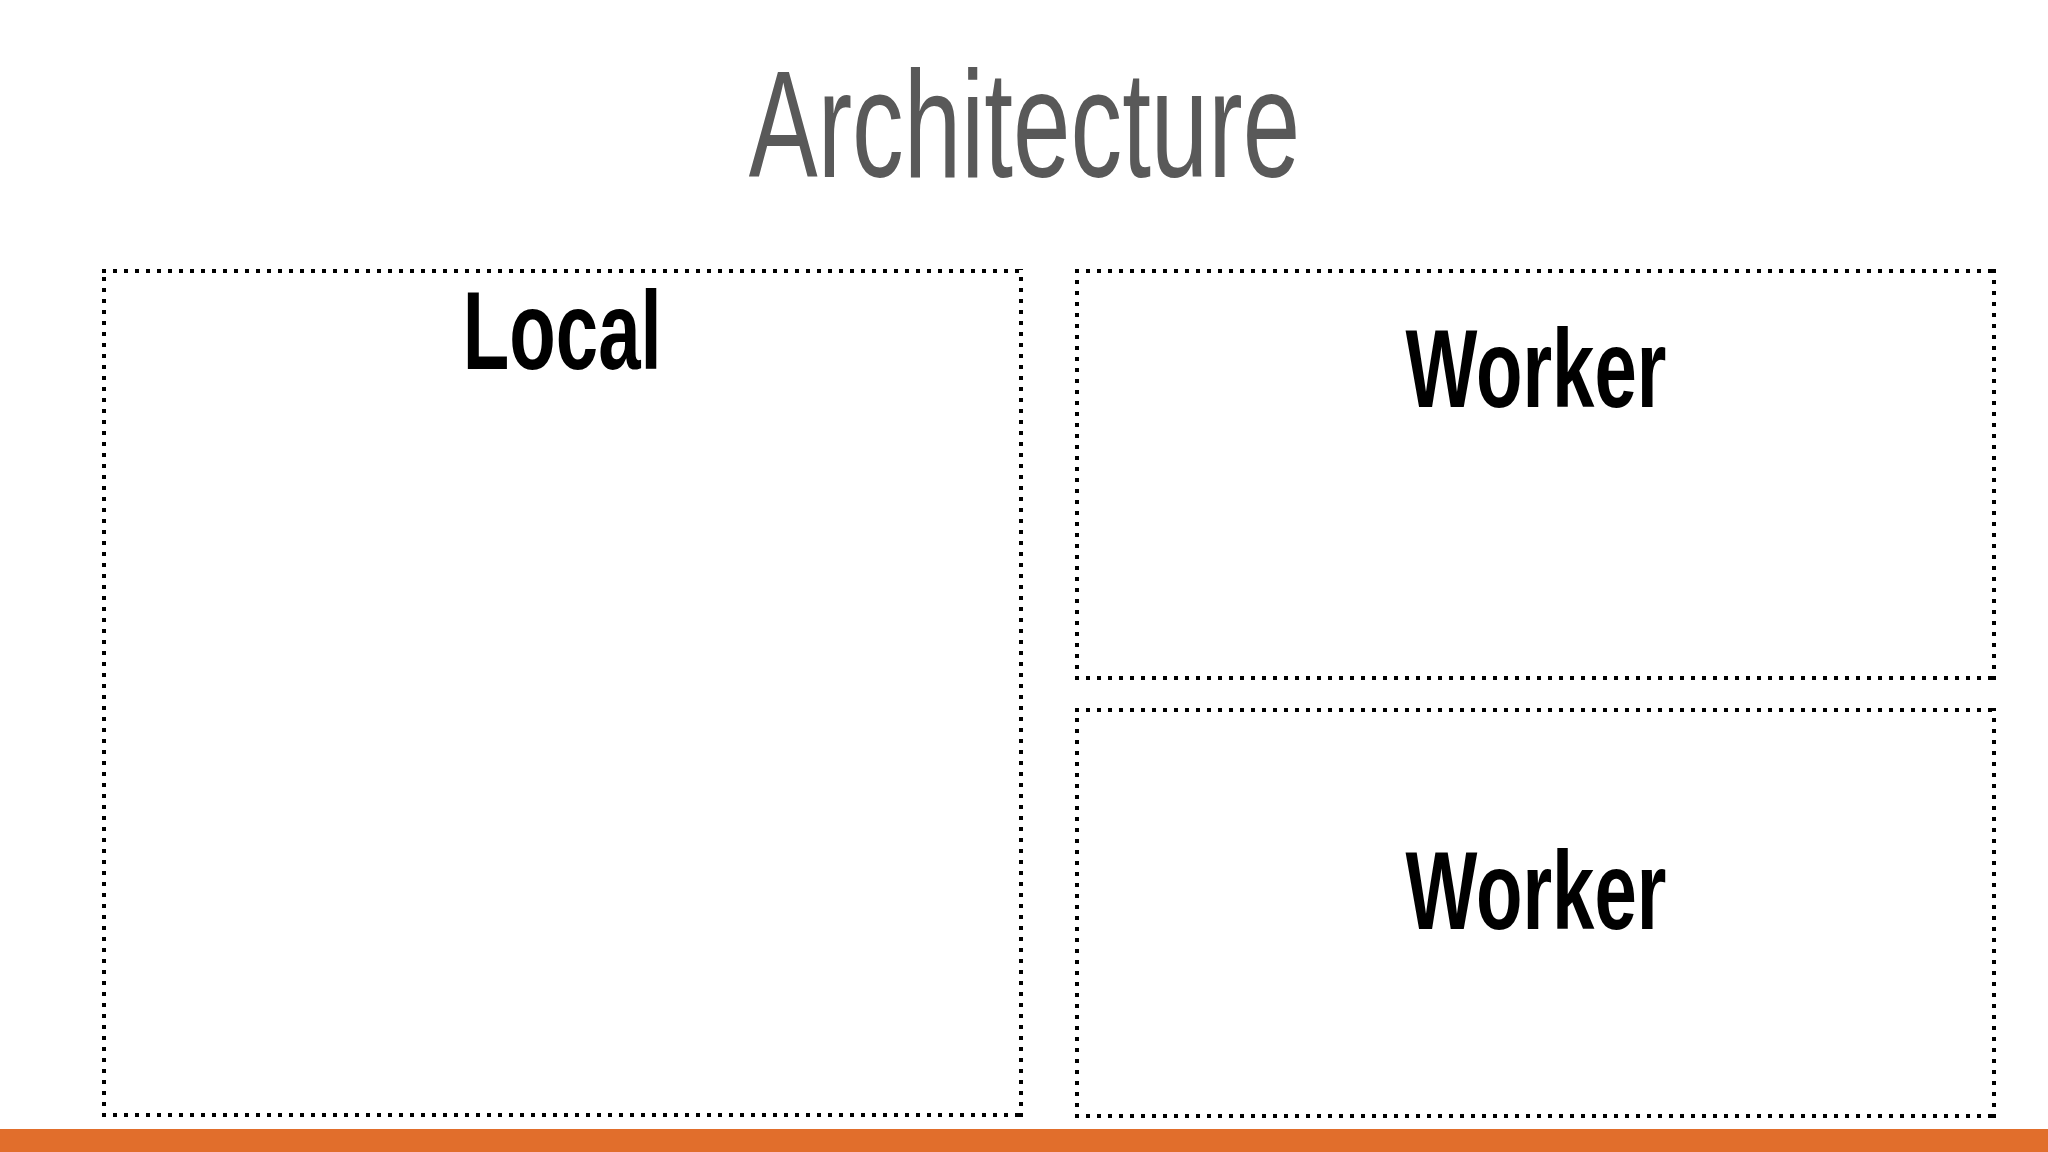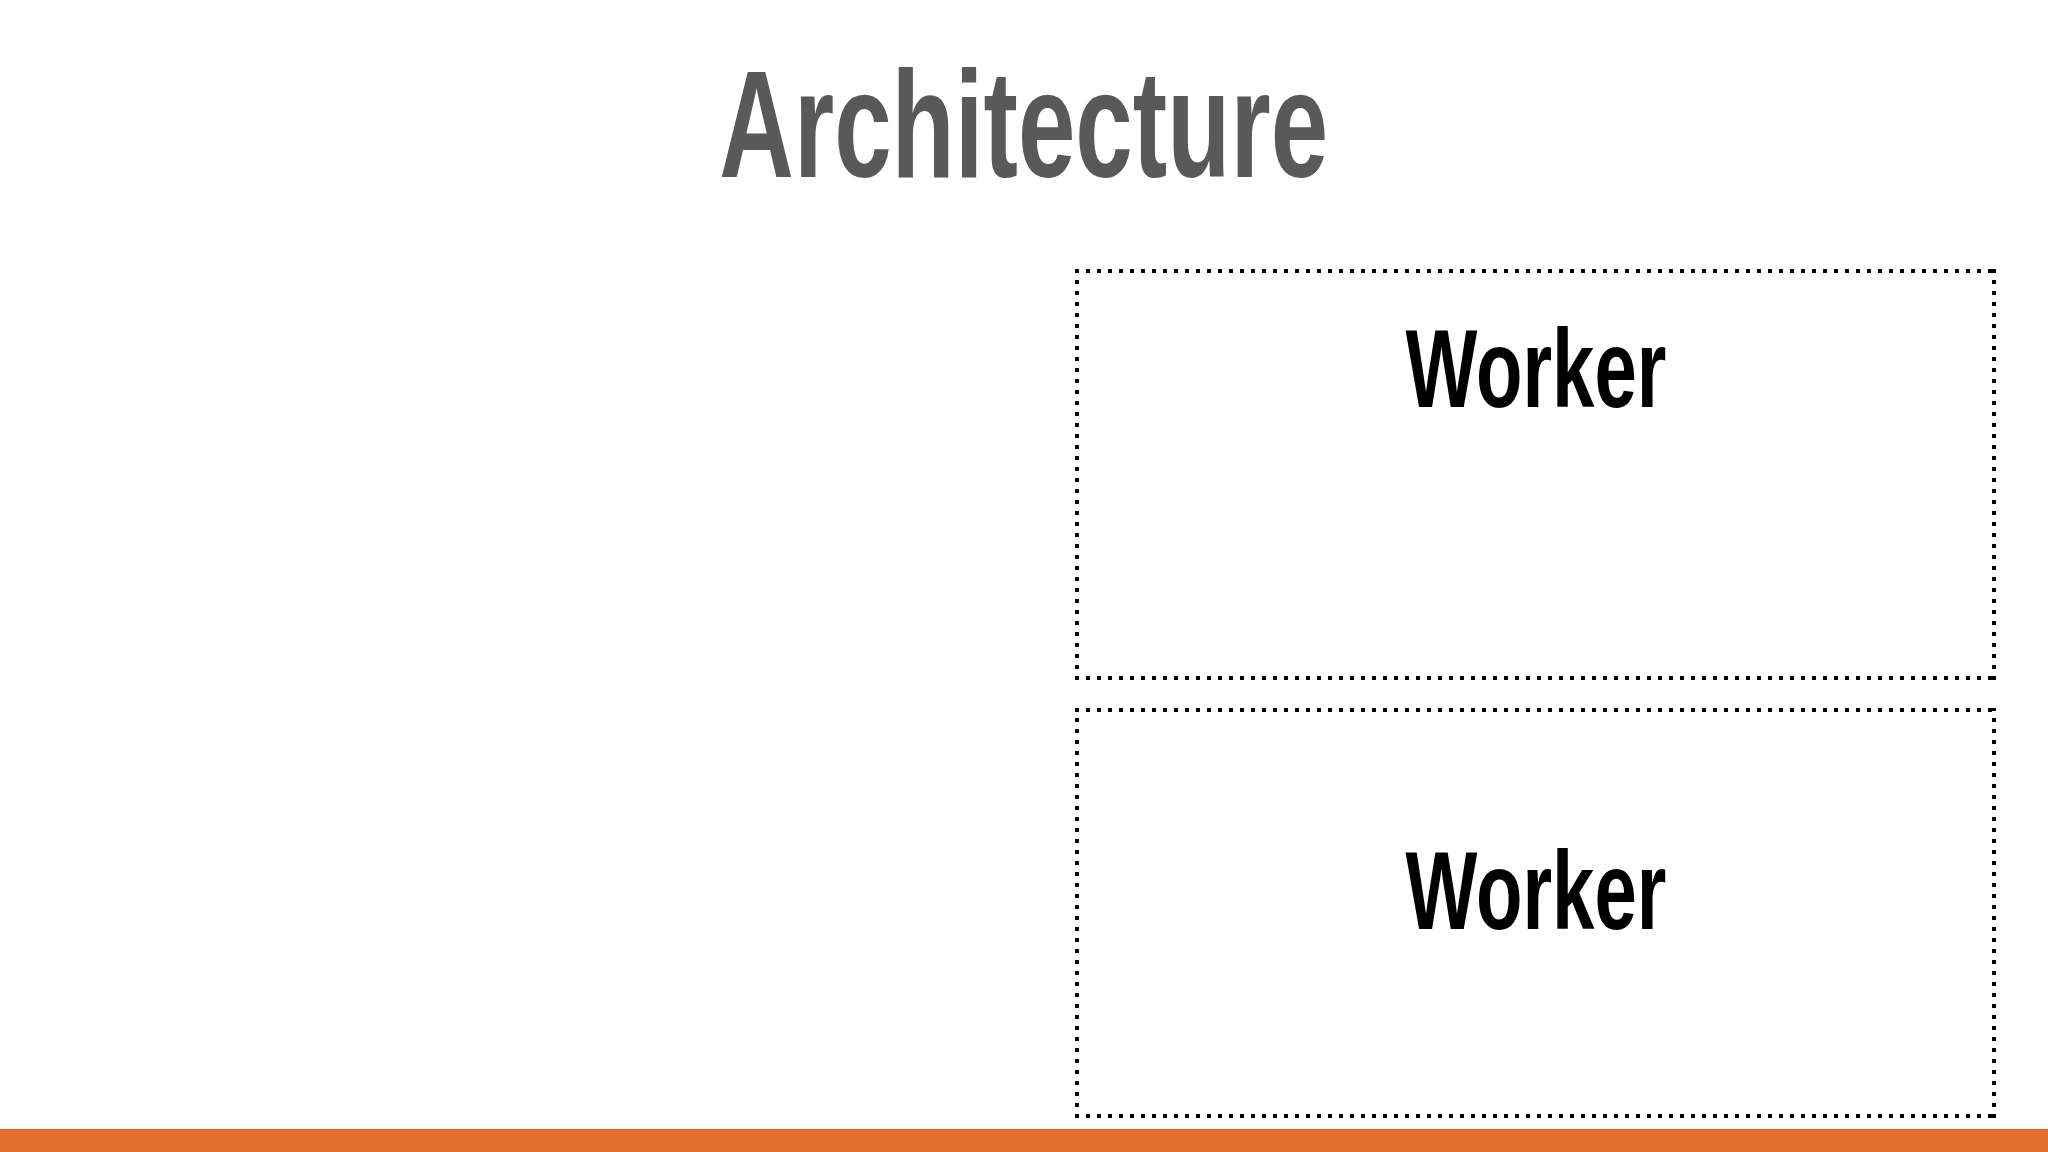--- a/index.html
+++ b/index.html
@@ -16,21 +16,21 @@
     font-family: "Liberation Sans", sans-serif;
   }
   .slide-title {
     position: absolute;
     top: 48px;
     left: 0;
     width: 2048px;
     text-align: center;
     font-size: 152px;
     line-height: 152px;
-    font-weight: 700;
+    font-weight: 400;
     color: var(--title-color, #595959);
     white-space: nowrap;
   }
   .condensed {
     display: inline-block;
     transform: scaleX(0.68);
     transform-origin: 50% 50%;
   }
   
   .dotted-box {
@@ -73,20 +73,25 @@
 </style>
 </head>
 <body>
 
 <div class="slide">
 
   <div class="slide-title">
     <span class="condensed">Architecture</span>
   </div>
 
+  <div class="dotted-box" id="box-local">
+    <div class="box-label">
+      <span class="condensed">Local</span>
+    </div>
+  </div>
 
   <div class="dotted-box" id="box-worker-top">
     <div class="box-label">
       <span class="condensed">Worker</span>
     </div>
   </div>
 
   <div class="dotted-box" id="box-worker-bottom">
     <div class="box-label">
       <span class="condensed">Worker</span>

